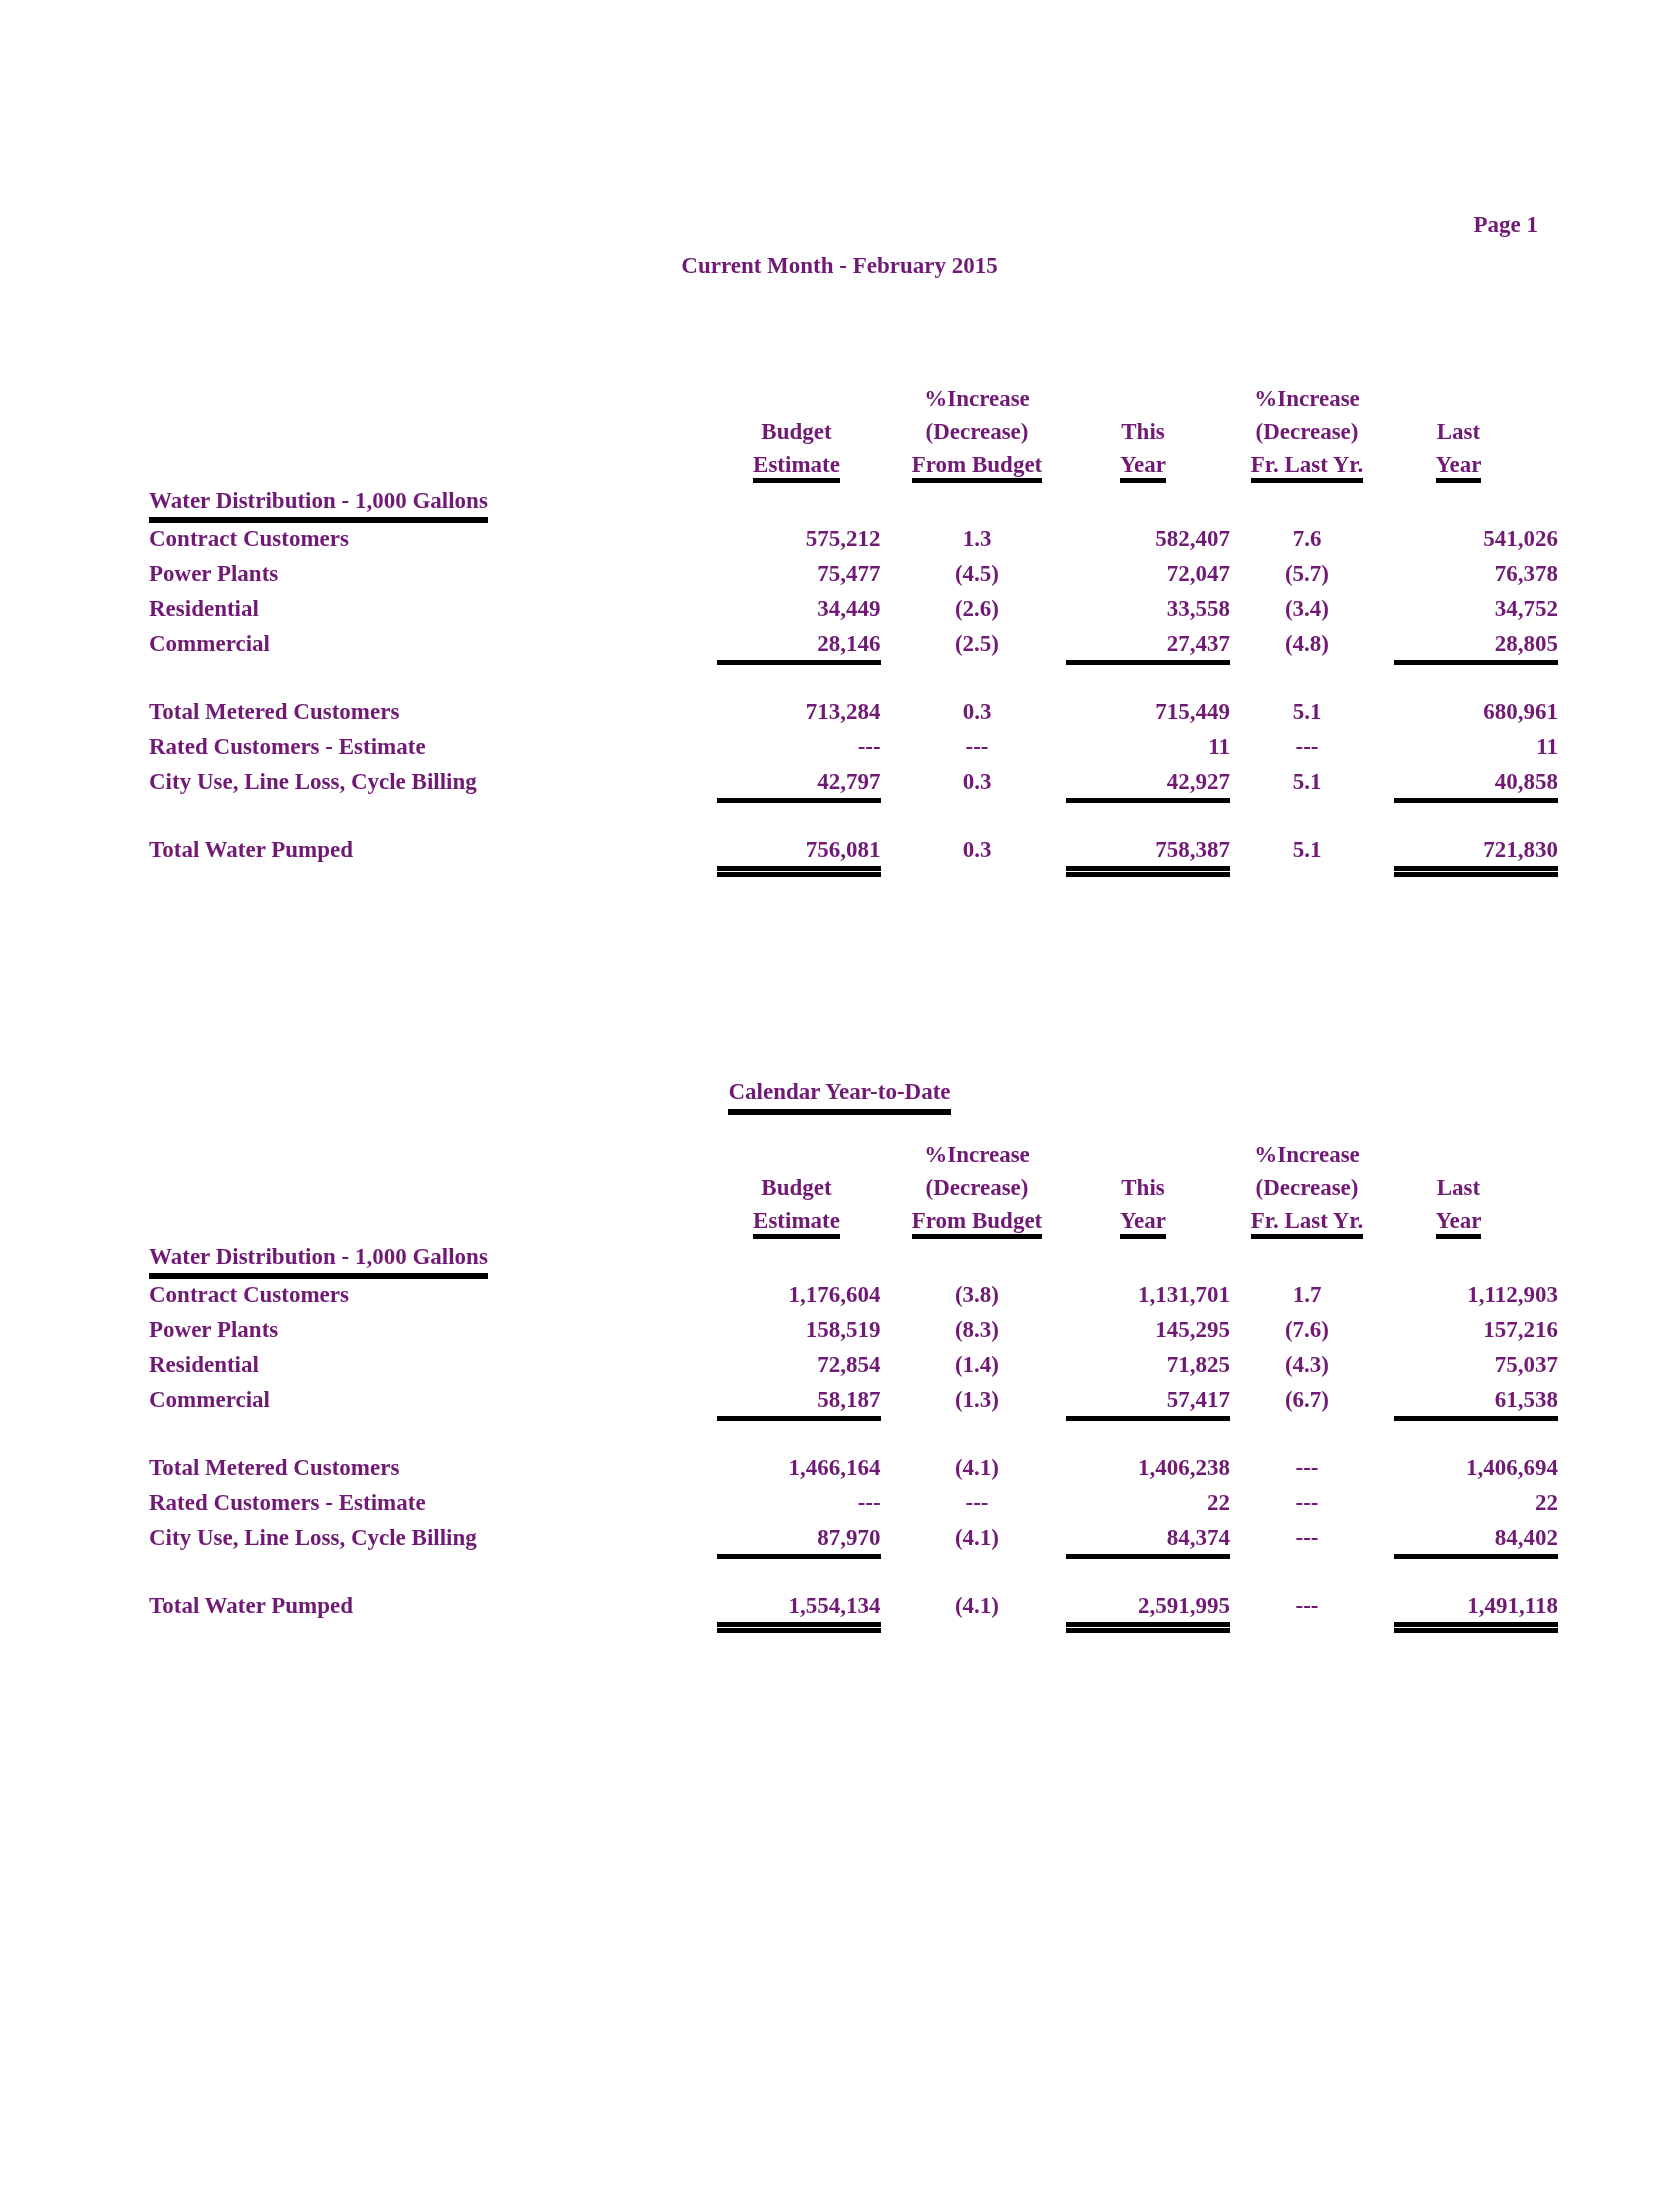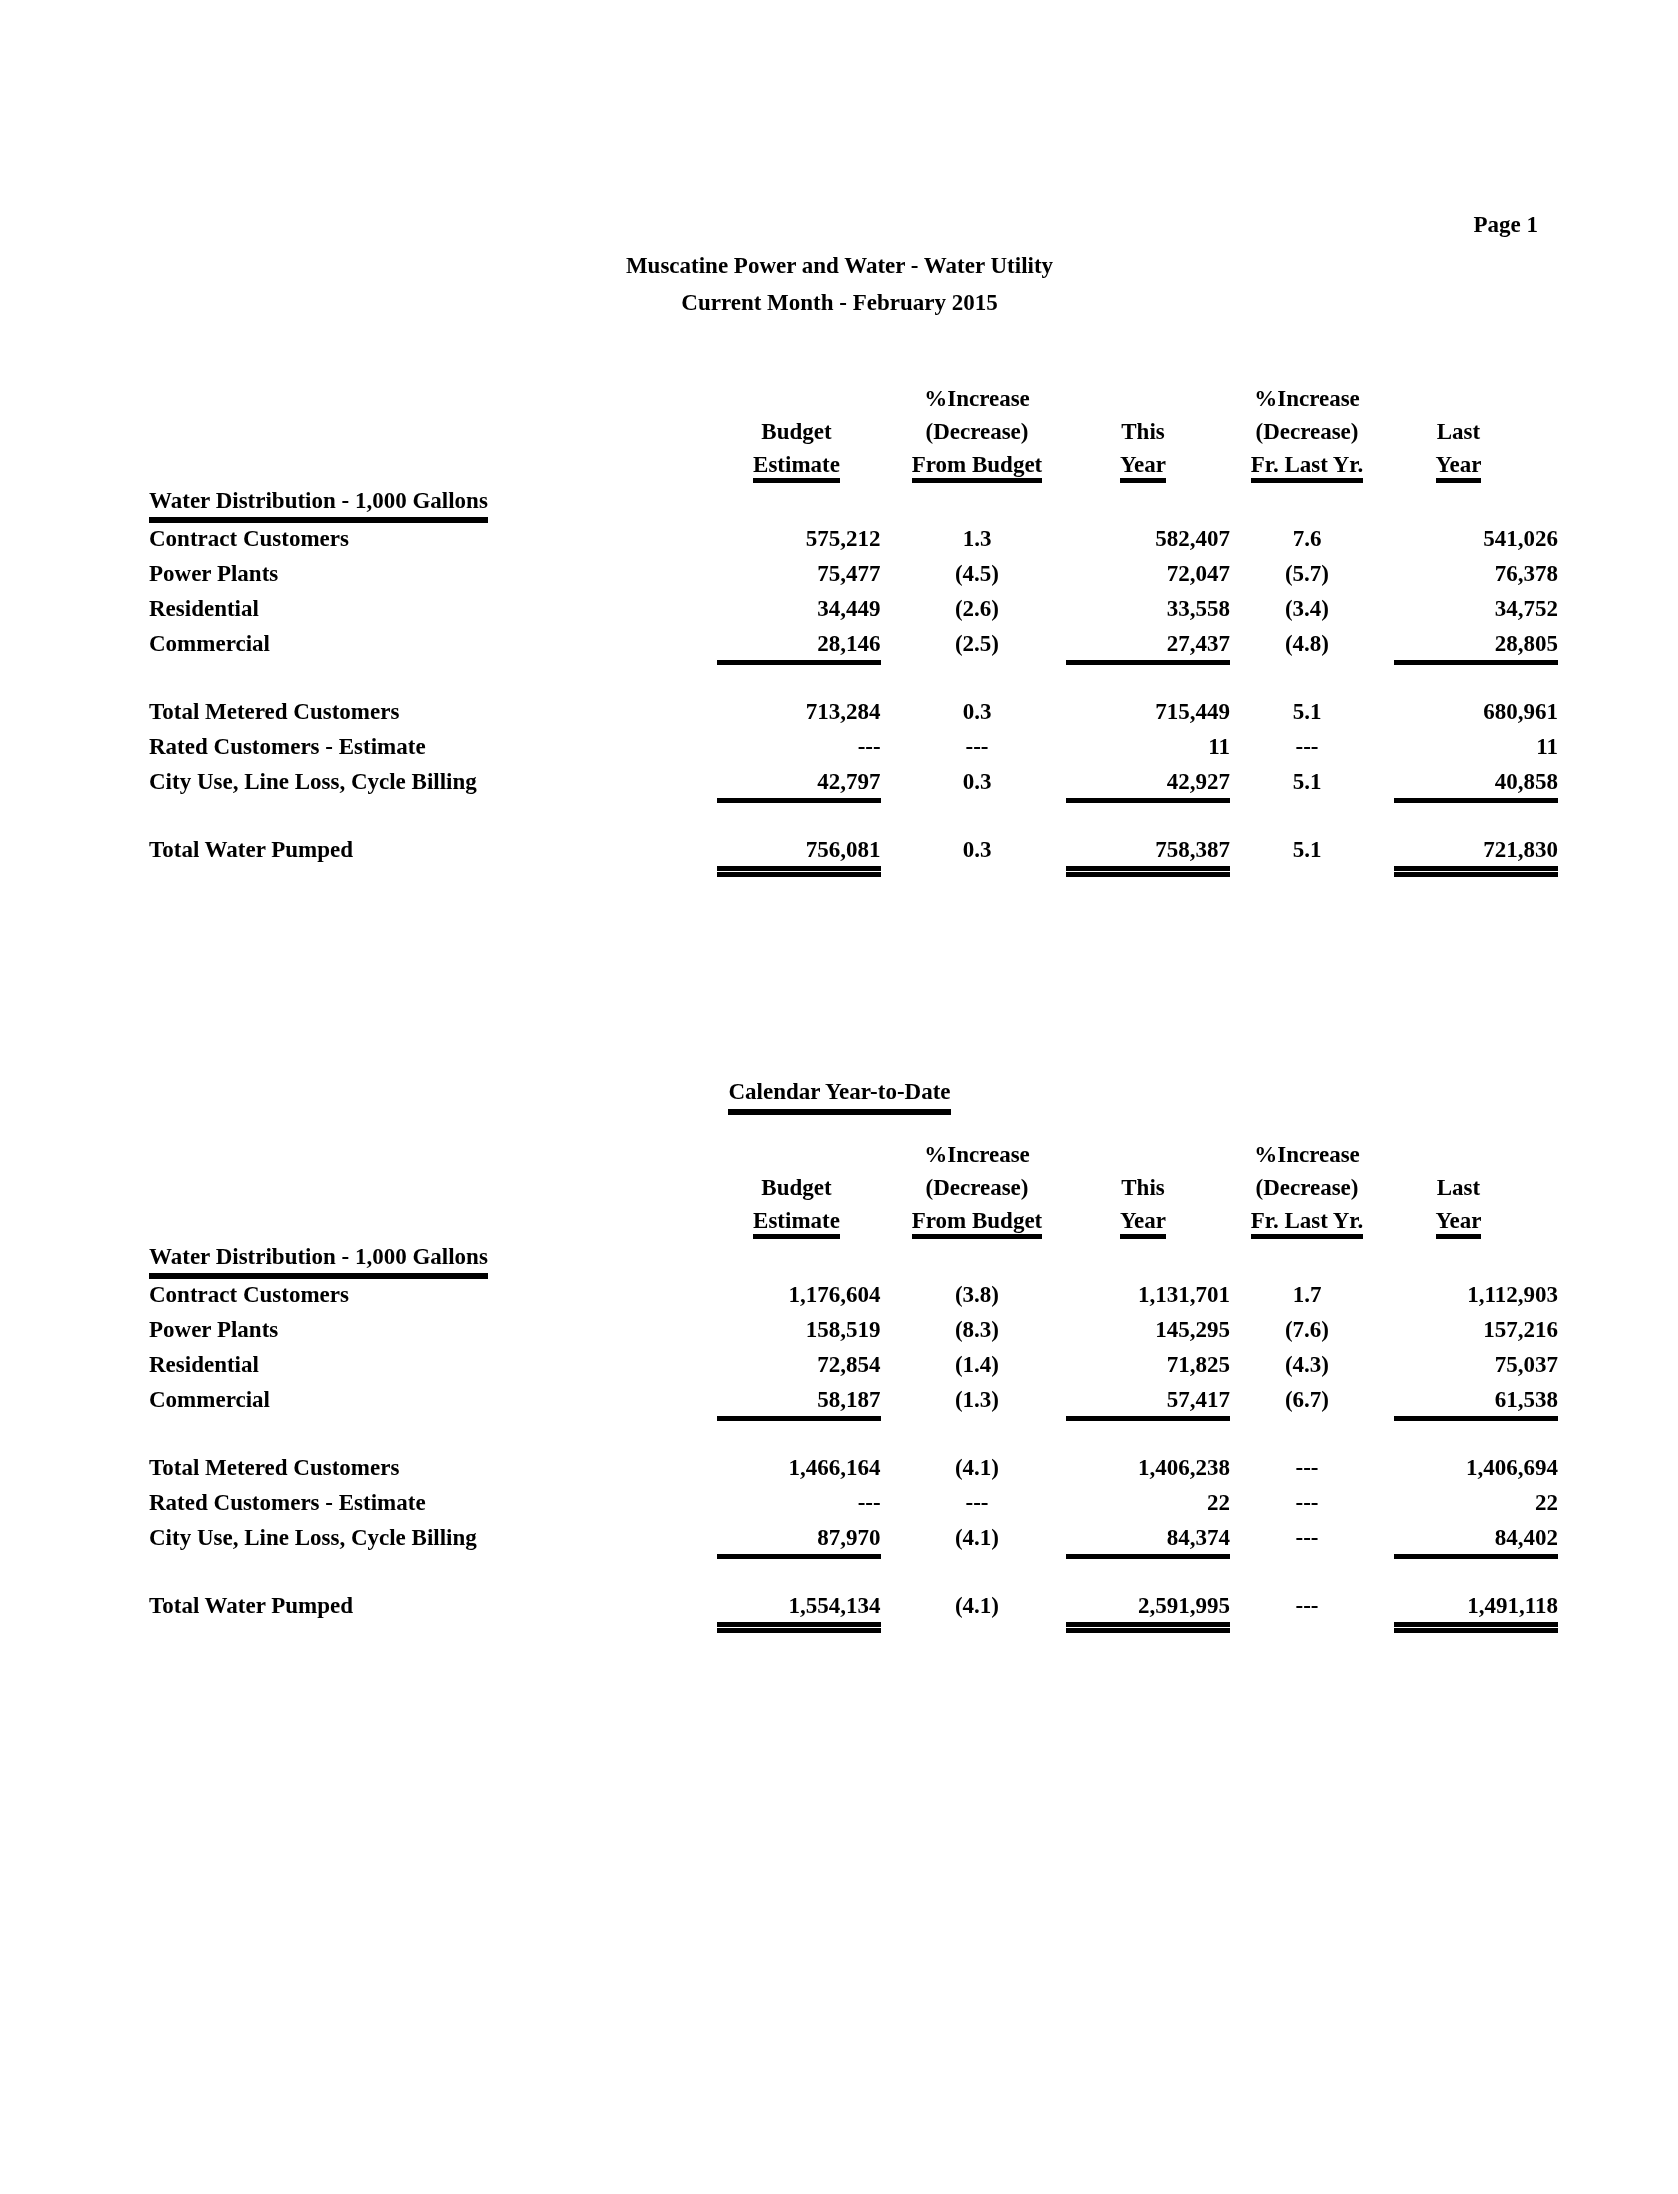--- a/index.html
+++ b/index.html
@@ -1,20 +1,20 @@
 <!DOCTYPE html>
 <html style="font-size:8px"><head>
 <meta charset="utf-8">
 <style>
   html,body{margin:0;padding:0;background:#e8e8e8;}
   .page{
     position:relative;
     width:1679px;height:2194px;
     background:#ffffff;
-    color:#000000;
+    color:#701a75;
     font-family:"Liberation Serif", serif;
     font-weight:700;
     font-size:23px;
     overflow:hidden;
   }
   
   .page-label{position:absolute;top:212px;right:141px;}
   
   .title-block{position:absolute;top:247px;left:0;width:100%;text-align:center;line-height:37px;}
   
@@ -41,21 +41,20 @@
   .dul::after{content:"";position:absolute;left:0;right:0;bottom:-11px;height:5px;background:#000;}
 </style>
 </head>
 <body>
 
 <div class="page">
 
   <div class="page-label">Page 1</div>
 
   <div class="title-block">
-    <div>Muscatine Power and Water - Water Utility</div>
     <div>Current Month - February 2015</div>
   </div>
 
   <table class="rpt" id="tbl-current">
     <colgroup>
         <col class="w-lbl">
         <col class="w-c2">
         <col class="w-c3">
         <col class="w-c4">
         <col class="w-c5">

